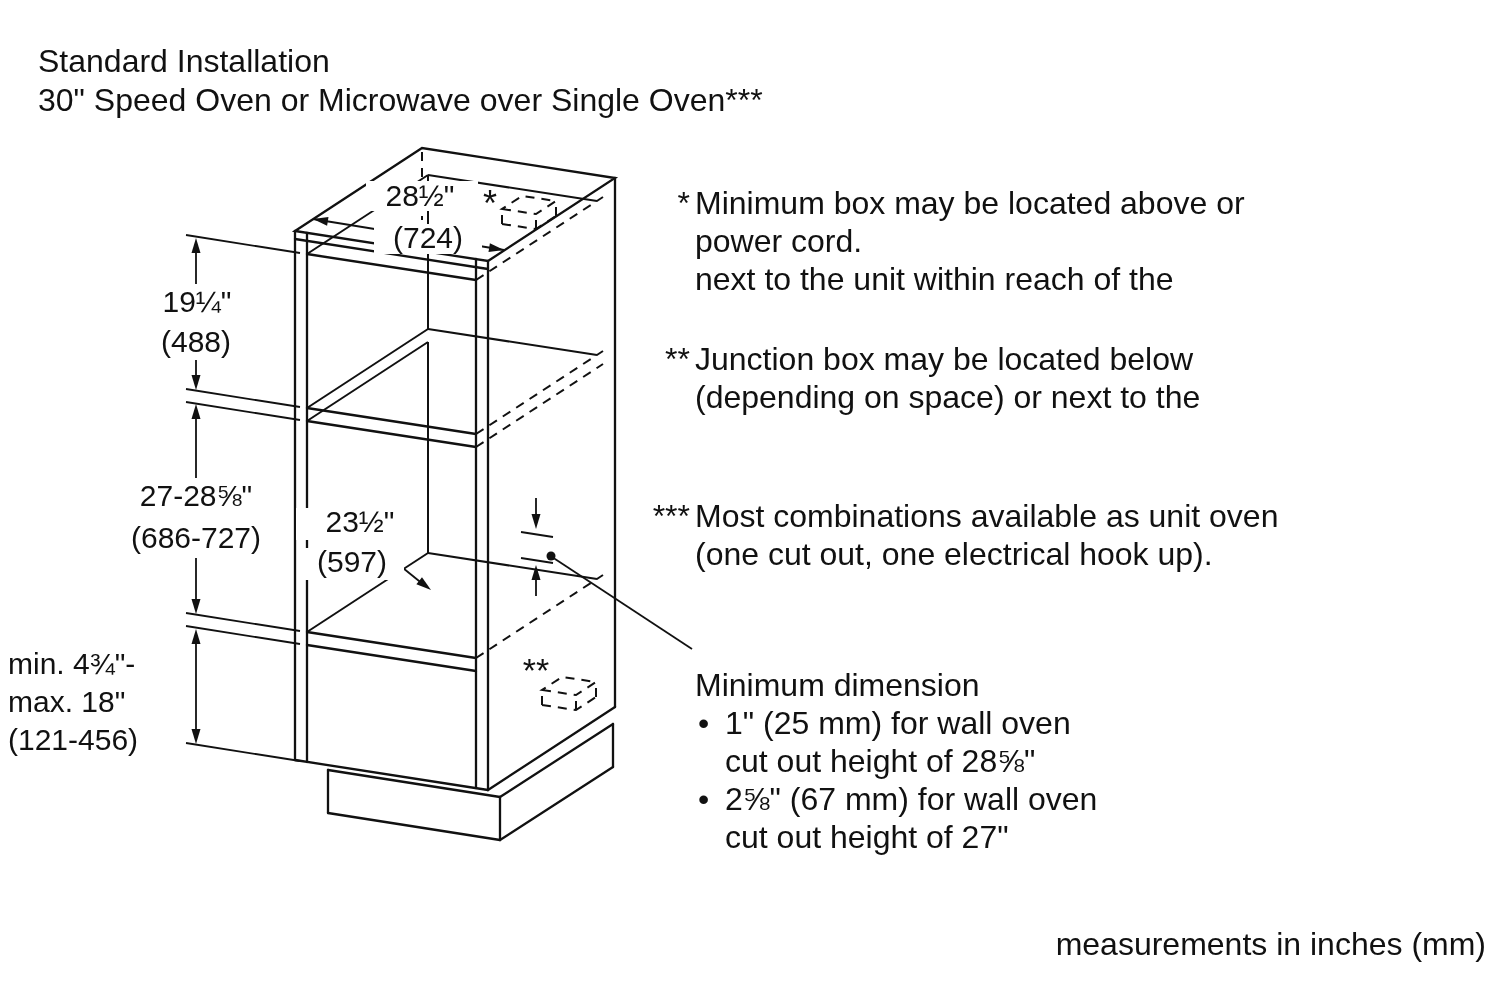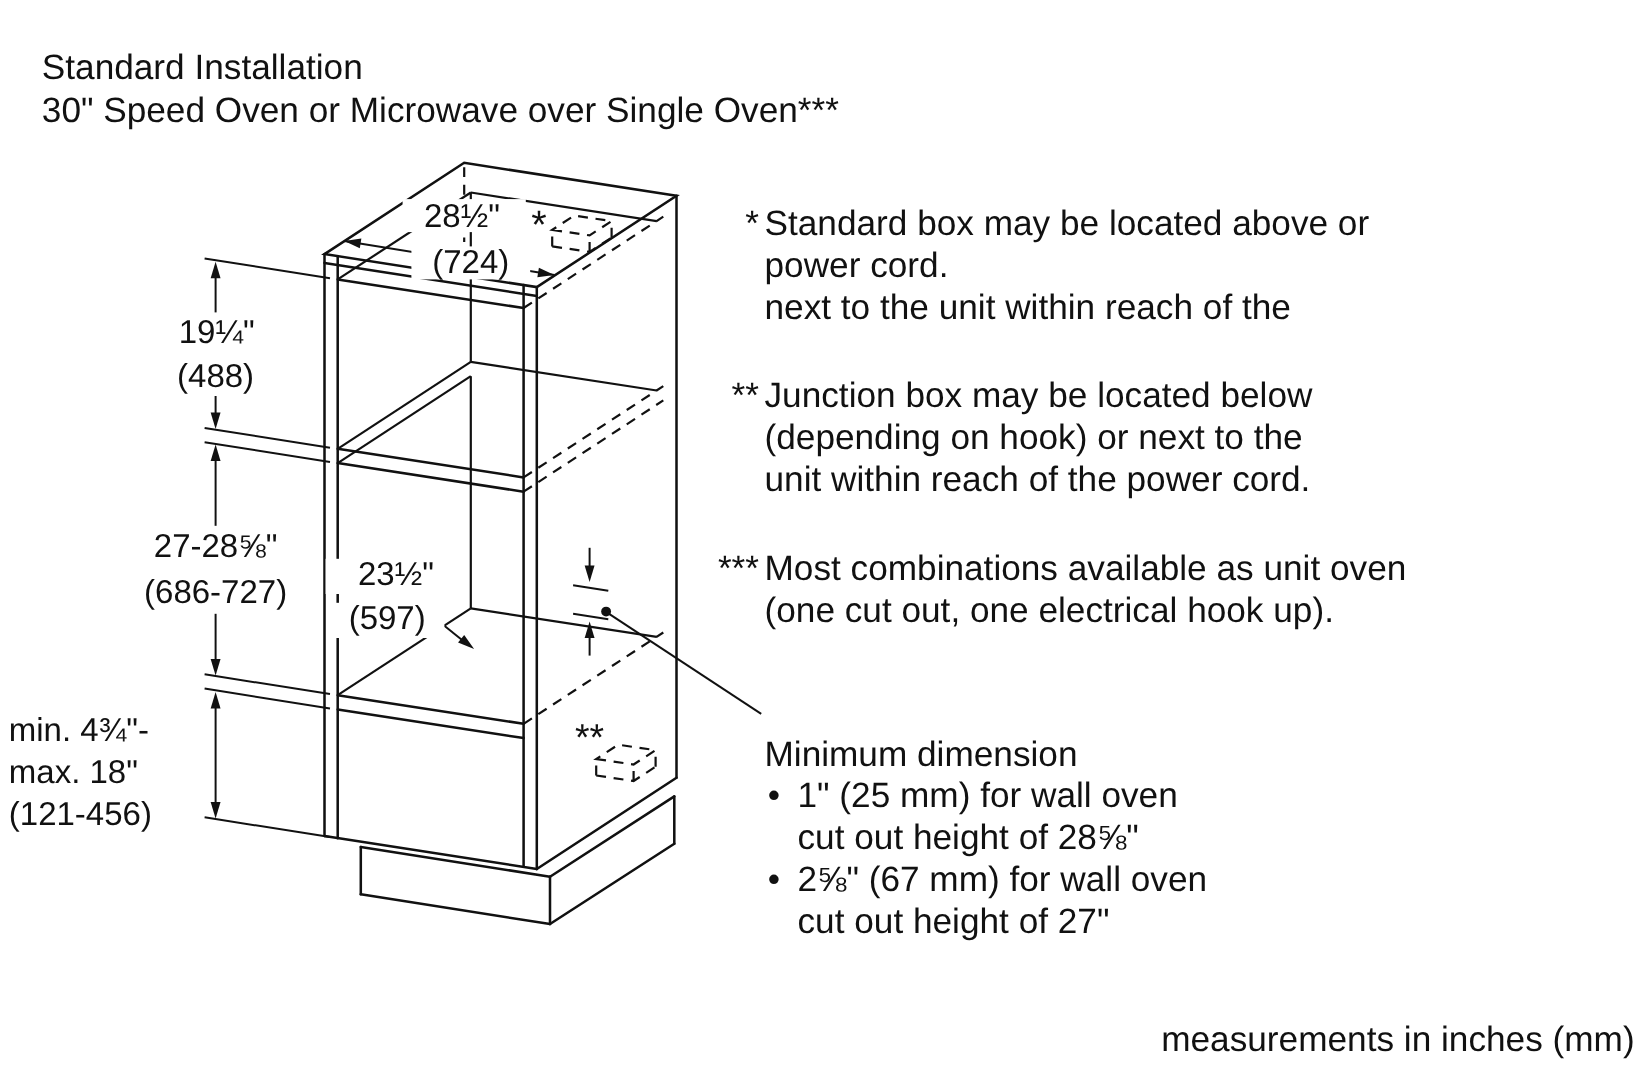--- a/index.html
+++ b/index.html
@@ -133,30 +133,29 @@
     </g>
     <g font-size="30" fill="#111" text-anchor="start">
       <text x="8" y="674">min. 4¾"-</text>
       <text x="8" y="712">max. 18"</text>
       <text x="8" y="750">(121-456)</text>
     </g>
   </svg>
 
   <div class="note" style="top:184px;">
     <span class="marker">*</span>
-    <div>Standard box may be located above or</div>
+    <div>Minimum box may be located above or</div>
     <div>power cord.</div>
     <div>next to the unit within reach of the</div>
   </div>
 
   <div class="note" style="top:340px;">
     <span class="marker">**</span>
     <div>Junction box may be located below</div>
-    <div>(depending on hook) or next to the</div>
-    <div>unit within reach of the power cord.</div>
+    <div>(depending on space) or next to the</div>
   </div>
 
   <div class="note" style="top:497px;">
     <span class="marker">***</span>
     <div>Most combinations available as unit oven</div>
     <div>(one cut out, one electrical hook up).</div>
   </div>
 
   <div class="mindim">
     <div>Minimum dimension</div>

